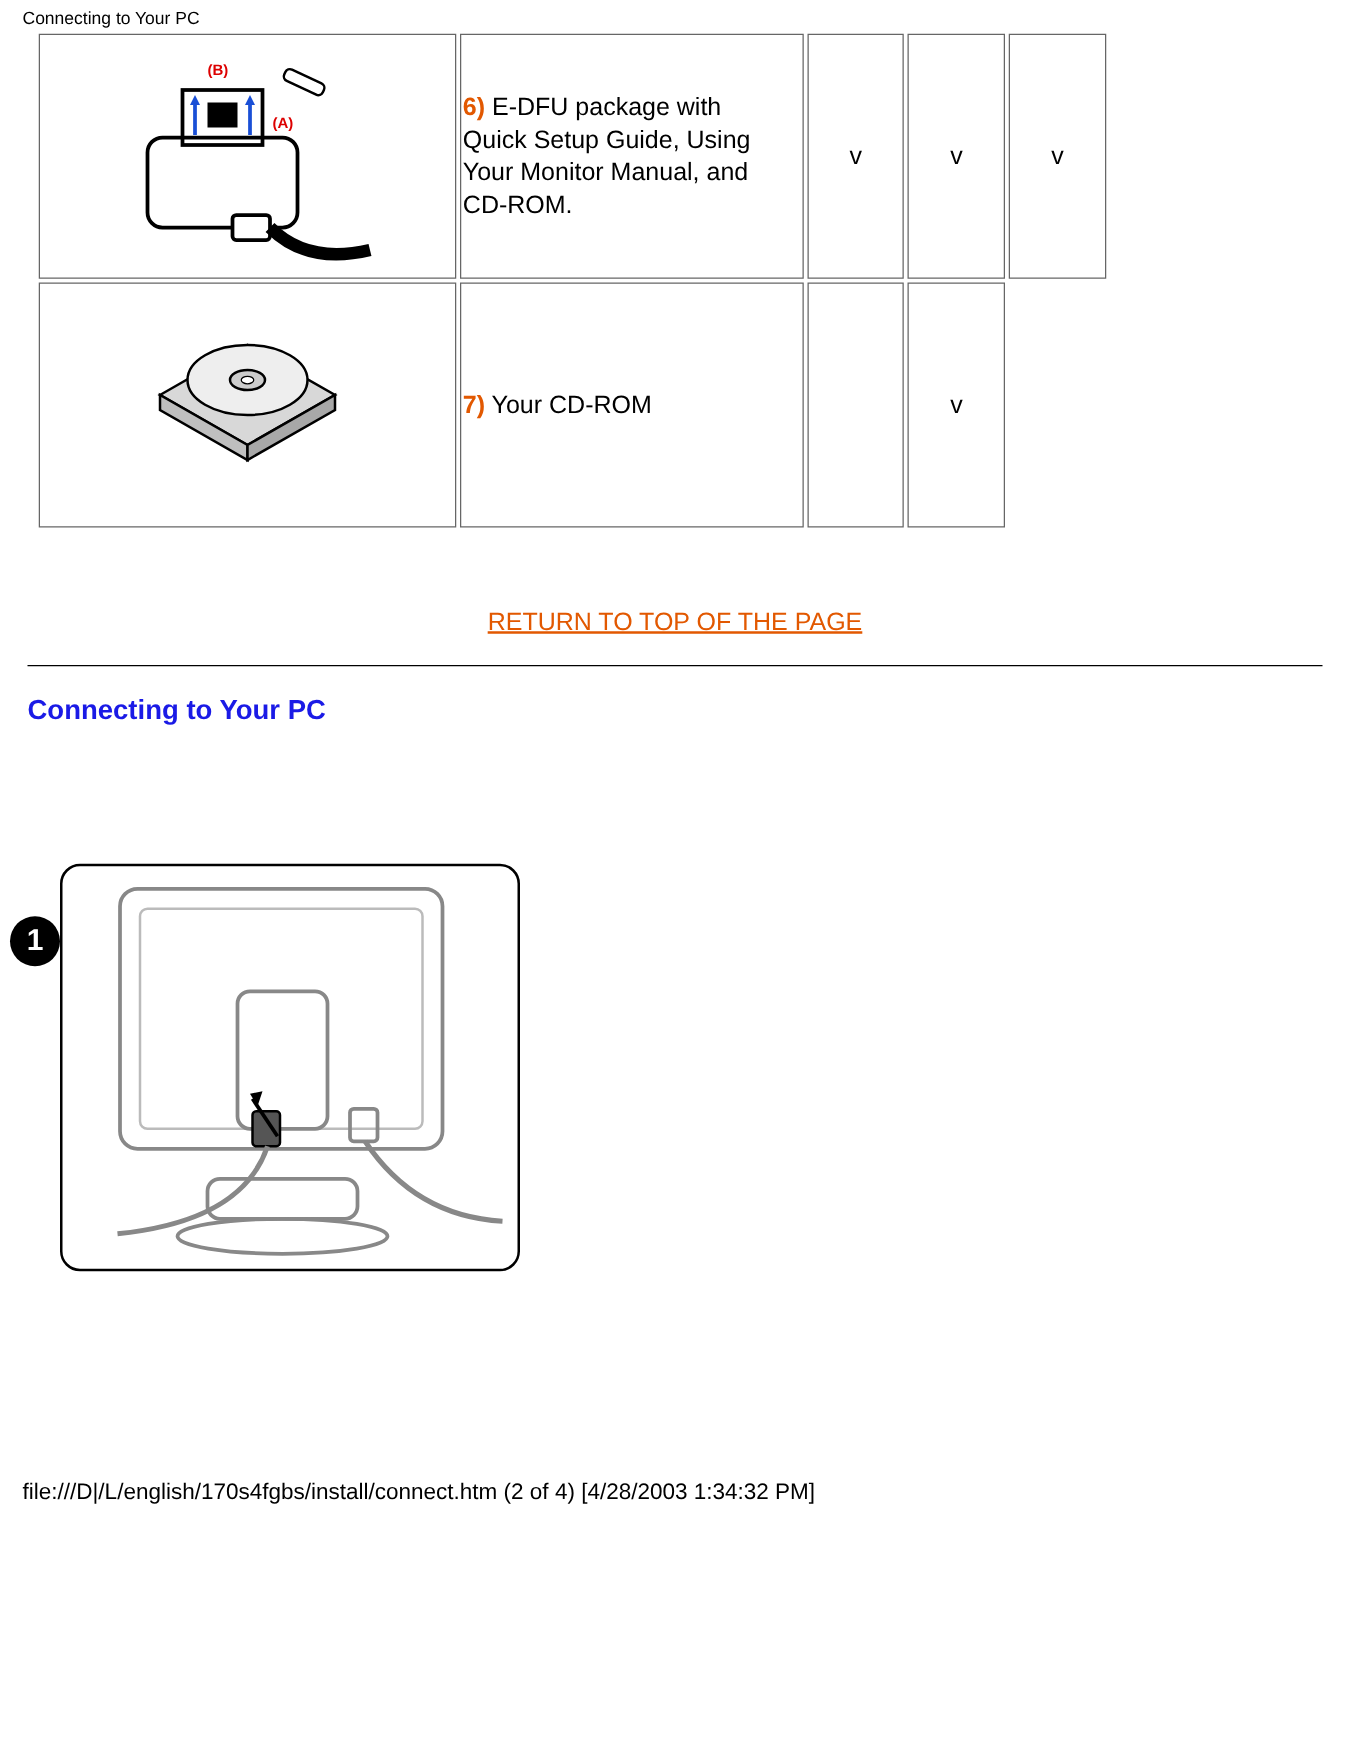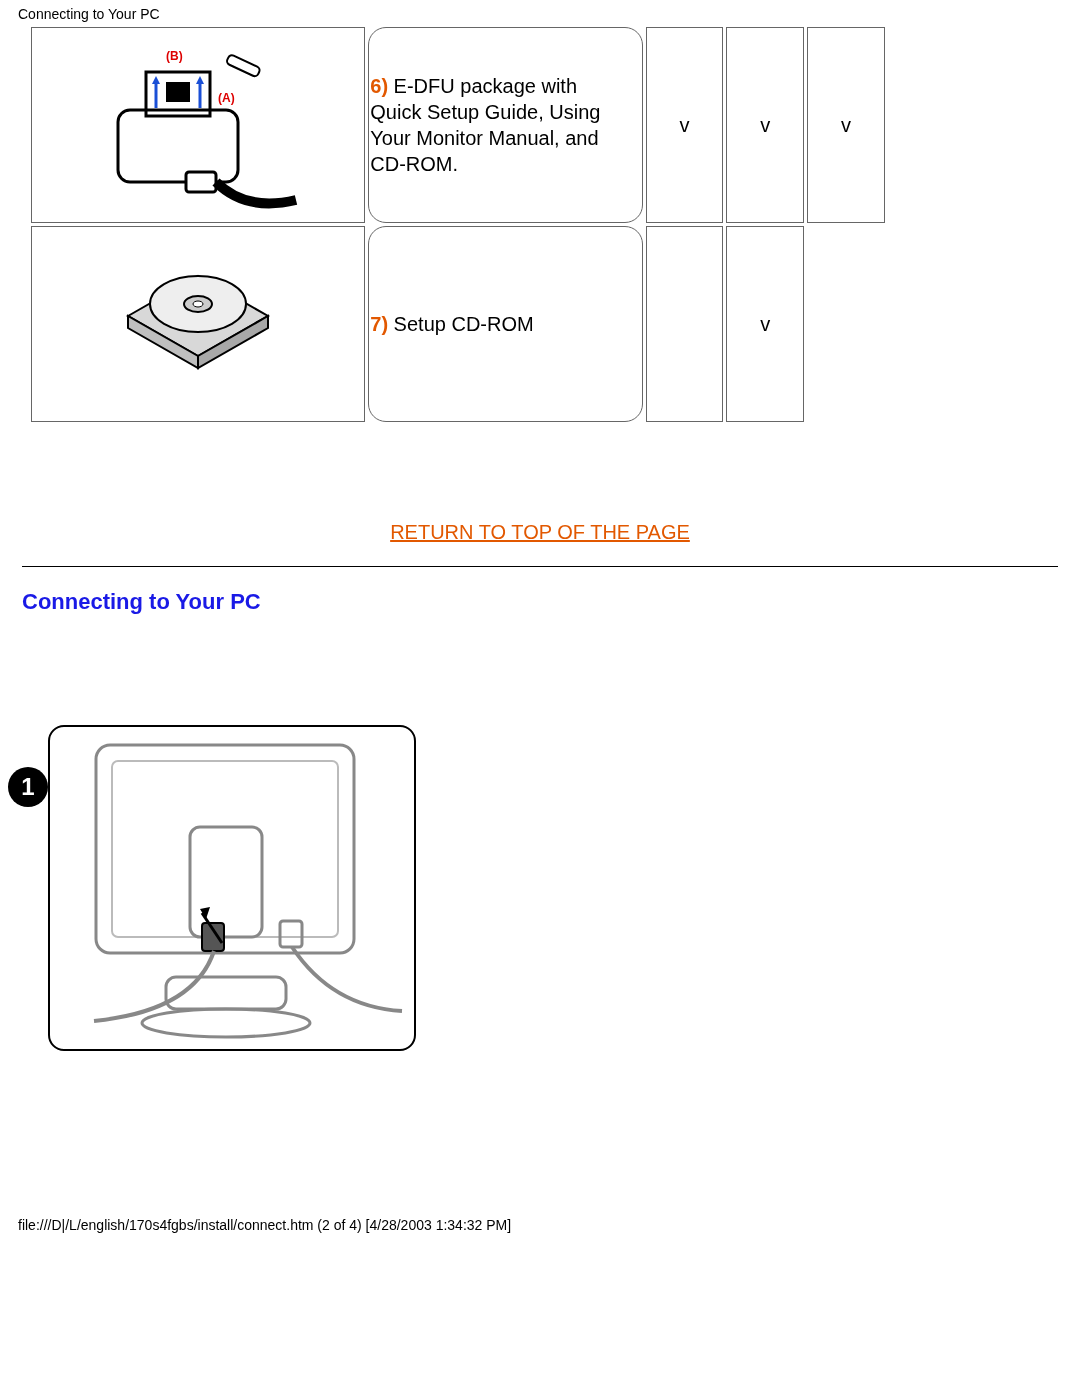--- a/index.html
+++ b/index.html
@@ -32,37 +32,36 @@
   .img-cell {
     width: 316px;
     height: 194px;
     text-align: center;
     vertical-align: middle;
     padding: 0;
   }
   .desc-cell {
     width: 250px;
     padding: 8px 8px 8px 1px;
-    border-radius: 18px;
   }
   .check-cell {
     width: 70px;
     text-align: center;
     font-size: 20px;
   }
   .check-cell.noborder {
     border: none;
   }
   .num-orange {
     color: #e25800;
     font-weight: bold;
   }
   .return-link {
     text-align: center;
-    margin: 96px 0 22px 0;
+    margin: 62px 0 22px 0;
   }
   .return-link a {
     color: #e25800;
     text-decoration: underline;
     font-size: 20px;
   }
   hr.sep {
     border: none;
     border-top: 1px solid #000;
     margin: 0 0 20px 0;
@@ -109,21 +108,21 @@
     border-radius: 16px;
     box-sizing: border-box;
     background: #fff;
   }
   .step-text {
     font-size: 22px;
     max-width: 300px;
     line-height: 1.35;
   }
   .footer {
-    font-size: 14px;
+    font-size: 18px;
     padding: 2px 18px 10px 18px;
     margin-top: 160px;
   }
 </style>
 </head>
 <body>
 
 <div class="header-bar">Connecting to Your PC</div>
 
 <div class="content">
@@ -159,21 +158,21 @@
       <svg width="180" height="130" viewBox="0 0 180 130">
         <polygon points="20,60 90,20 160,60 90,100" fill="#d8d8d8" stroke="#000" stroke-width="2"></polygon>
         <polygon points="20,60 20,72 90,112 90,100" fill="#bfbfbf" stroke="#000" stroke-width="2"></polygon>
         <polygon points="160,60 160,72 90,112 90,100" fill="#a8a8a8" stroke="#000" stroke-width="2"></polygon>
         <ellipse cx="90" cy="48" rx="48" ry="28" fill="#eee" stroke="#000" stroke-width="2"></ellipse>
         <ellipse cx="90" cy="48" rx="14" ry="8" fill="#ccc" stroke="#000" stroke-width="2"></ellipse>
         <ellipse cx="90" cy="48" rx="5" ry="3" fill="#fff" stroke="#000" stroke-width="1"></ellipse>
       </svg>
     </td>
     <td class="desc-cell">
-      <span class="num-orange">7)</span><span> Setup CD-ROM</span>
+      <span class="num-orange">7)</span><span> Your CD-ROM</span>
     </td>
     <td class="check-cell"></td>
     <td class="check-cell">v</td>
     <td class="check-cell noborder"></td>
   </tr>
 </tbody>
     </table>
 
 <div class="return-link">
   <a href="#">RETURN TO TOP OF THE PAGE</a>

